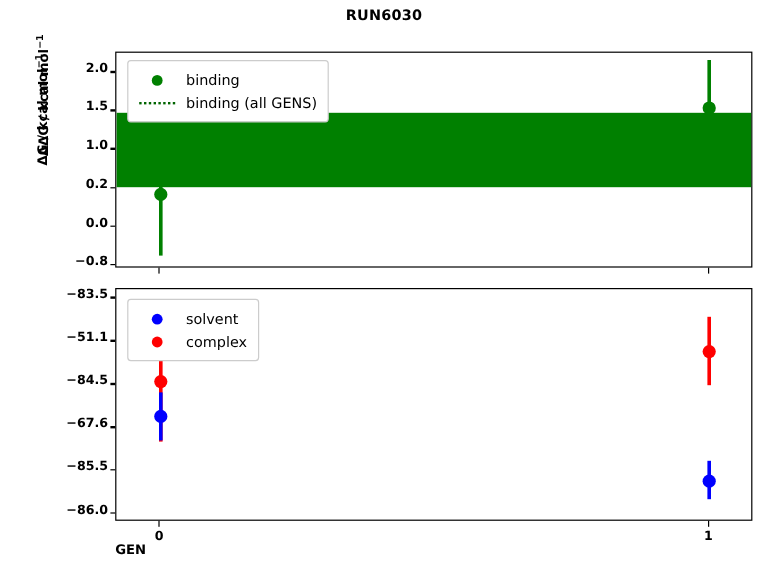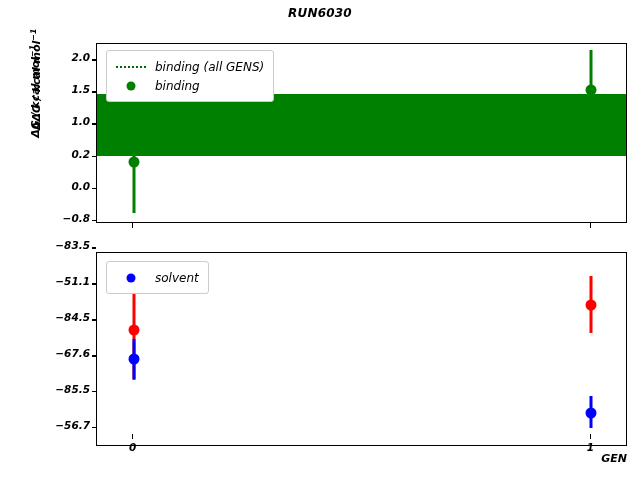--- a/index.html
+++ b/index.html
@@ -11,21 +11,20 @@
     width: 640px;
     height: 480px;
     font-family: "DejaVu Sans", sans-serif;
     overflow: hidden;
   }
   #figure {
     position: relative;
     width: 508px;
     height: 480px;
     background: #ffffff;
-    font-style: italic;
   }
 
   
   #fig-title {
     position: absolute;
     left: 0;
     top: 6px;
     width: 640px;
     text-align: center;
     font-size: 12px;
@@ -46,21 +45,20 @@
     left: 96px;
     top: 43px;
     width: 531px;
     height: 180px;
   }
   #axes-bottom {
     left: 96px;
     top: 240px;
     width: 531px;
     height: 194px;
-    margin-top: 12px;
   }
 
   
   .ytick {
     position: absolute;
     left: -4.5px;
     width: 4.5px;
     height: 1.6px;
     background: #000000;
   }
@@ -100,21 +98,21 @@
   #ylabel-bottom {
     left: -62px;
     top: 84px;
     width: 194px;
   }
   #xlabel {
     position: absolute;
     left: 96px;
     top: 452px;
     width: 531px;
-    text-align: right;
+    text-align: left;
     font-size: 11px;
     font-weight: bold;
     color: #000000;
   }
   sup { font-size: 0.72em; vertical-align: super; }
 
   
   .band {
     position: absolute;
     background: #008000;
@@ -202,29 +200,29 @@
     <div class="band" id="band-top" style="left: 0px; width: 531px; top: 50.1429px; height: 61.7143px; background: rgb(0, 128, 0);"></div>
 
     <div class="errbar green" id="eb-top-0" style="left: 36.6207px; top: 49.5px; height: 119.571px; background: rgb(0, 128, 0);"></div>
     <div class="errbar green" id="eb-top-1" style="left: 494.379px; top: 5.78571px; height: 42.4286px; background: rgb(0, 128, 0);"></div>
     <div class="marker green" id="mk-top-0" style="left: 36.6207px; top: 117.643px; background: rgb(0, 128, 0);"></div>
     <div class="marker green" id="mk-top-1" style="left: 494.379px; top: 46.2857px; background: rgb(0, 128, 0);"></div>
 
     <div class="legend" id="legend-top">
       <div class="legend-row">
         <span class="legend-handle">
+          <span class="legend-dot green"></span>
+        </span>
+        <span class="legend-label">binding</span>
+      </div>
+      <div class="legend-row">
+        <span class="legend-handle">
           <span class="legend-dash"></span>
         </span>
         <span class="legend-label">binding (all GENS)</span>
-      </div>
-      <div class="legend-row">
-        <span class="legend-handle">
-          <span class="legend-dot green"></span>
-        </span>
-        <span class="legend-label">binding</span>
       </div>
     </div>
   </div>
 
   <div id="ticks-top">
       <div class="ytick-wrap" style="left: 96px; top: 59.0714px;">
         <div class="ytick"></div>
         <div class="ytick-label">2.0</div>
       </div>
       <div class="ytick-wrap" style="left: 96px; top: 91.2143px;">
@@ -268,20 +266,26 @@
     <div class="marker blue" id="mk-bot-s0" style="left: 36.6207px; top: 106.341px; background: rgb(0, 0, 255);"></div>
     <div class="marker blue" id="mk-bot-s1" style="left: 494.379px; top: 159.511px; background: rgb(0, 0, 255);"></div>
 
     <div class="legend" id="legend-bottom">
       <div class="legend-row">
         <span class="legend-handle">
           <span class="legend-dot blue"></span>
         </span>
         <span class="legend-label">solvent</span>
       </div>
+      <div class="legend-row">
+        <span class="legend-handle">
+          <span class="legend-dot red"></span>
+        </span>
+        <span class="legend-label">complex</span>
+      </div>
     </div>
   </div>
 
   <div id="ticks-bottom">
       <div class="ytick-wrap" style="left: 96px; top: 247.185px;">
         <div class="ytick"></div>
         <div class="ytick-label">−83.5</div>
       </div>
       <div class="ytick-wrap" style="left: 96px; top: 283.111px;">
         <div class="ytick"></div>
@@ -294,21 +298,21 @@
       <div class="ytick-wrap" style="left: 96px; top: 354.963px;">
         <div class="ytick"></div>
         <div class="ytick-label">−67.6</div>
       </div>
       <div class="ytick-wrap" style="left: 96px; top: 390.889px;">
         <div class="ytick"></div>
         <div class="ytick-label">−85.5</div>
       </div>
       <div class="ytick-wrap" style="left: 96px; top: 426.815px;">
         <div class="ytick"></div>
-        <div class="ytick-label">−56.7</div>
+        <div class="ytick-label">−86.0</div>
       </div>
     </div>
   <div class="ylabel" id="ylabel-bottom">
     <span>ΔG / kcal mol</span><sup>−1</sup>
   </div>
   <div id="xticks-bottom">
       <div style="position: absolute; left: 131.821px; top: 434px; width: 1.6px; height: 4.5px; background: rgb(0, 0, 0);"></div>
       <div style="position: absolute; left: 132.621px; top: 441px; transform: translateX(-50%); font-size: 10.5px; font-weight: bold; color: rgb(0, 0, 0);">0</div>
       <div style="position: absolute; left: 589.579px; top: 434px; width: 1.6px; height: 4.5px; background: rgb(0, 0, 0);"></div>
       <div style="position: absolute; left: 590.379px; top: 441px; transform: translateX(-50%); font-size: 10.5px; font-weight: bold; color: rgb(0, 0, 0);">1</div>

